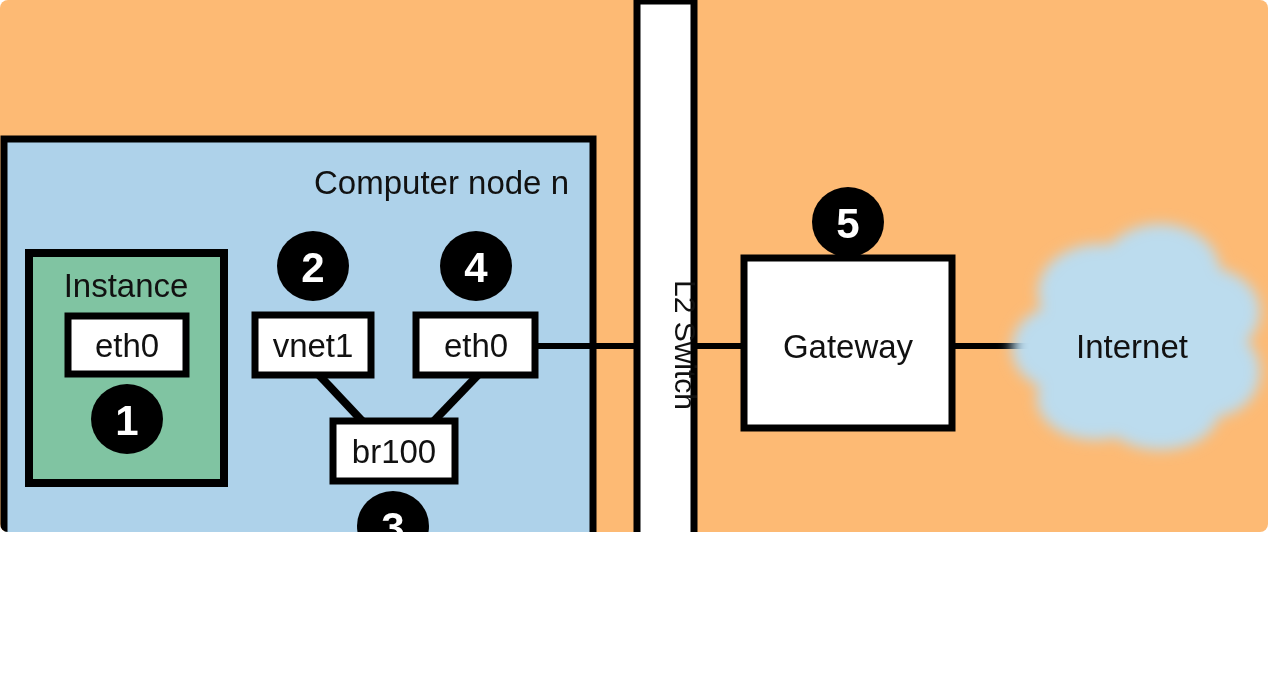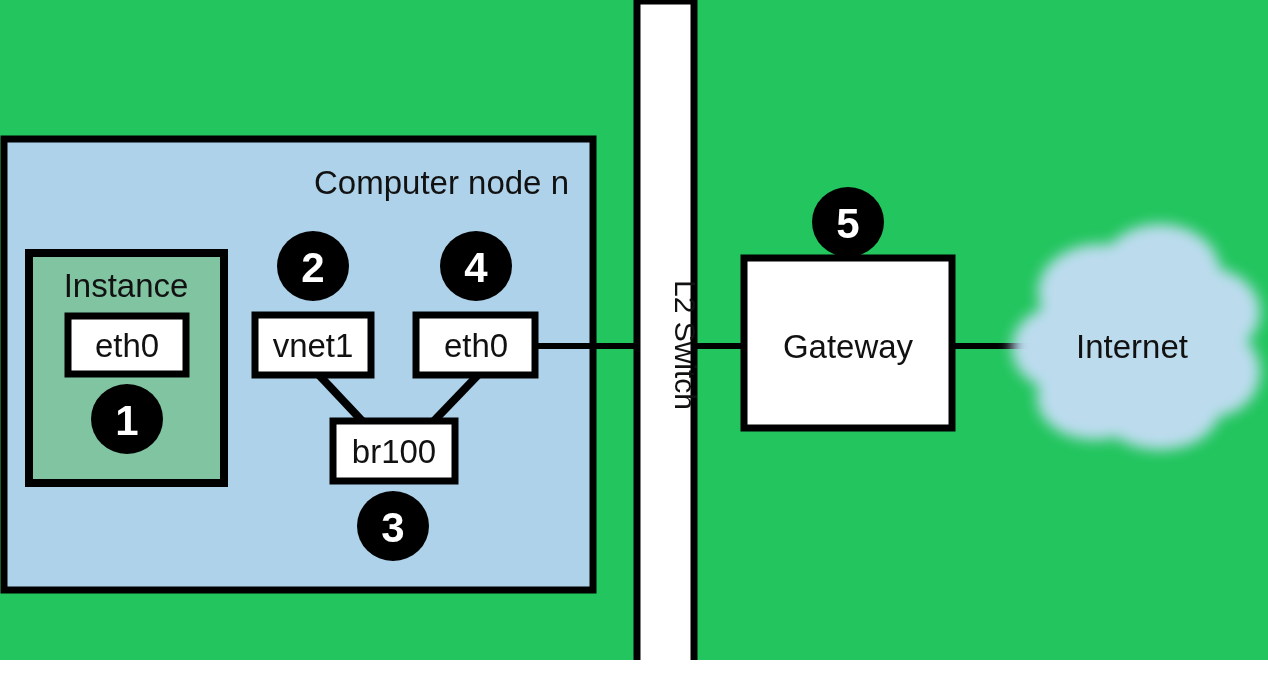--- a/index.html
+++ b/index.html
@@ -7,23 +7,24 @@
     margin: 0;
     padding: 0;
     background: #ffffff;
   }
   body {
     font-family: "Liberation Sans", sans-serif;
   }
   #stage {
     position: relative;
     width: 1268px;
-    height: 660px;
-    background: #22c55e;
+    height: 532px;
+    background: #fdba74;
     overflow: hidden;
+    border-radius: 8px;
   }
   svg.layer {
     position: absolute;
     top: 0;
     left: 0;
     width: 1268px;
     height: 690px;
   }
   .dgm-text {
     font-family: "Liberation Sans", sans-serif;

